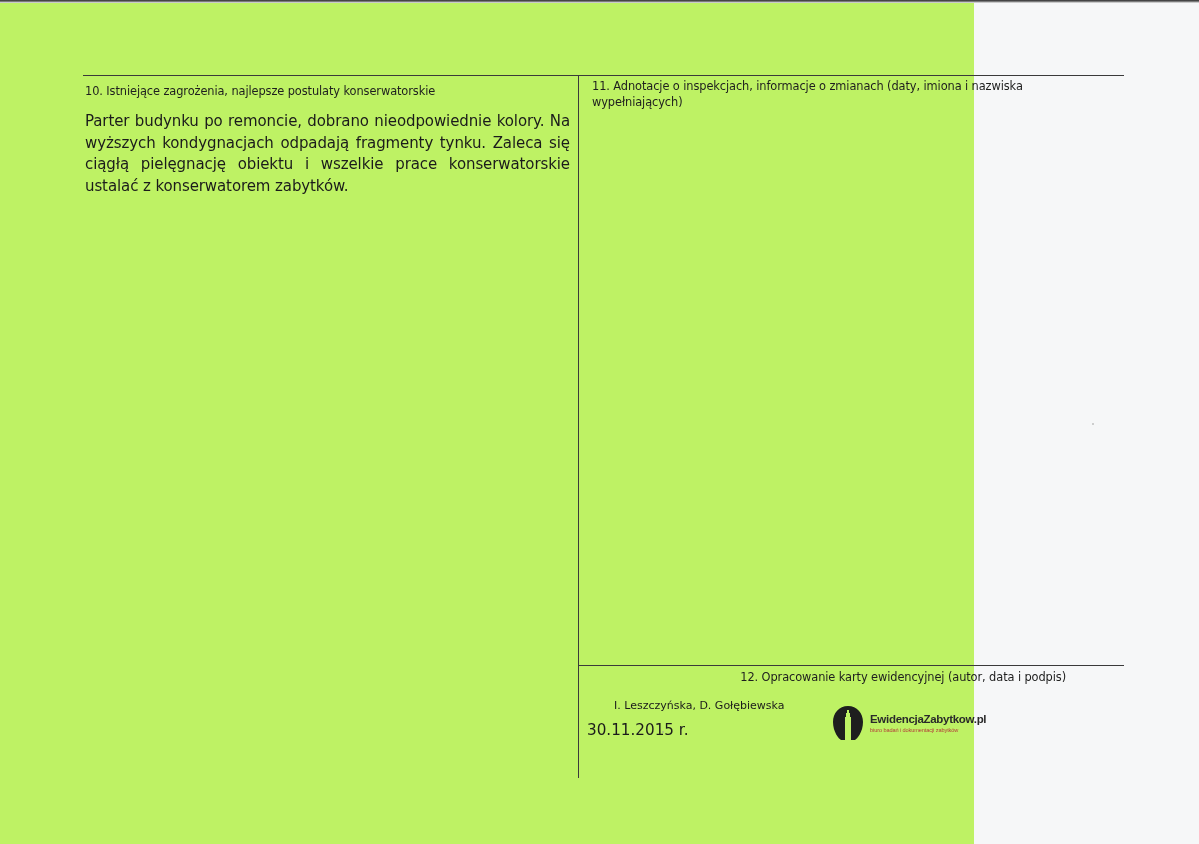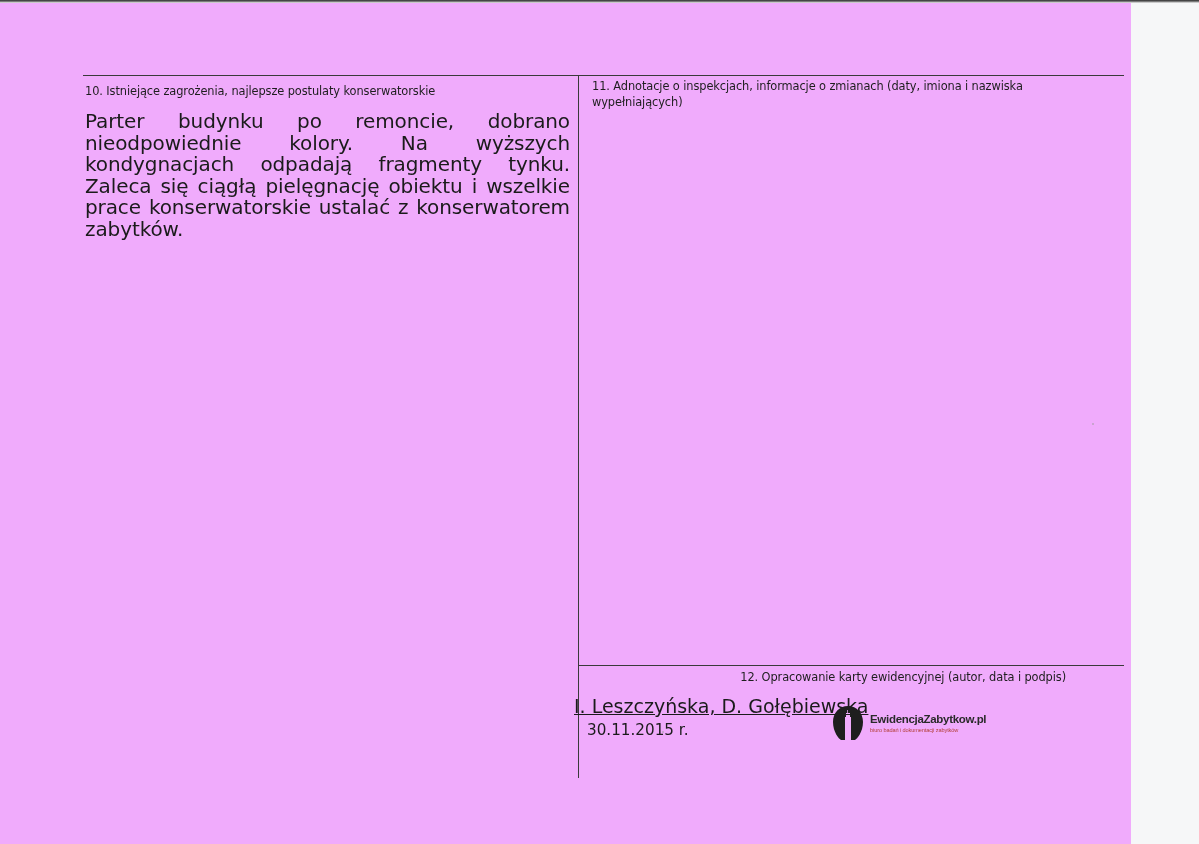--- a/index.html
+++ b/index.html
@@ -17,22 +17,22 @@
     }
     .scan-top-edge {
       position: absolute;
       left: 0; top: 0;
       width: 1199px; height: 3px;
       background: linear-gradient(#2a2a2a, #8b8b8b 60%, rgba(200,200,200,0));
     }
     .page {
       position: absolute;
       left: 0; top: 3px;
-      width: 1131px; height: 841px;
-      background: #f0abfc;
+      width: 974px; height: 841px;
+      background: #bef264;
     }
     .rule-top {
       position: absolute;
       left: 83px; top: 72px;
       width: 1041px; height: 1px;
       background: #3a3a3a;
     }
     .divider-vertical {
       position: absolute;
       left: 578px; top: 72px;
@@ -52,33 +52,32 @@
       color: #1e1e1e;
       letter-spacing: -0.1px;
     }
     .sec10-header { left: 85px; top: 80px; width: 480px; }
     .sec11-header { left: 592px; top: 75px; width: 480px; }
     .sec12-header { left: 586px; top: 666px; width: 480px; text-align: right; }
     .sec10-body {
       position: absolute;
       left: 85px; top: 108px;
       width: 485px;
-      font-size: 20px;
+      font-size: 15px;
       line-height: 21.5px;
       text-align: justify;
       color: #1b1b1b;
       letter-spacing: -0.1px;
     }
     .sec12-author {
       position: absolute;
-      left: 574px; top: 692px;
-      font-size: 19px;
+      left: 614px; top: 692px;
+      font-size: 11px;
       line-height: 22px;
       color: #1b1b1b;
-      text-decoration: underline;
     }
     .sec12-date {
       position: absolute;
       left: 587px; top: 716px;
       font-size: 15.2px;
       line-height: 22px;
       color: #1b1b1b;
     }
     .logo {
       position: absolute;

